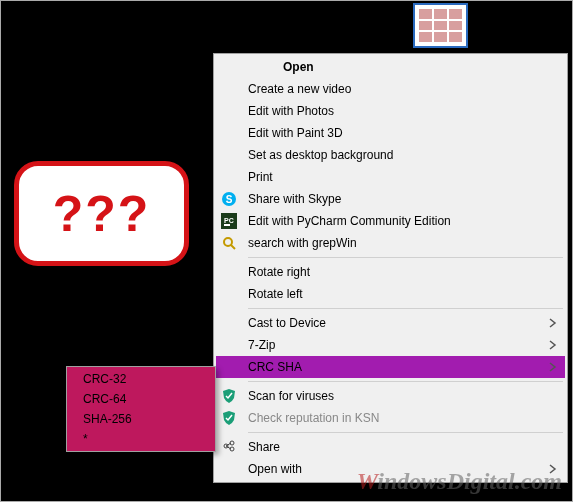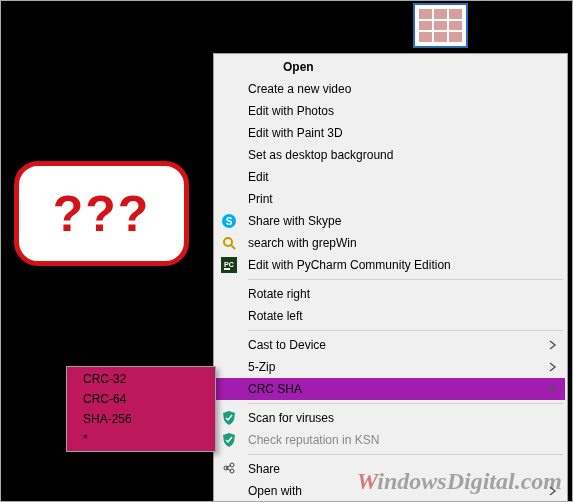--- a/index.html
+++ b/index.html
@@ -165,53 +165,49 @@
   <div class="menu-item">
     <span class="menu-icon"></span>
     <span class="label">Edit with Paint 3D</span>
   </div>
   <div class="menu-item">
     <span class="menu-icon"></span>
     <span class="label">Set as desktop background</span>
   </div>
   <div class="menu-item">
     <span class="menu-icon"></span>
-    <span class="label">Edit</span>
-  </div>
-  <div class="menu-item">
-    <span class="menu-icon"></span>
     <span class="label">Print</span>
   </div>
   <div class="menu-item">
     <span class="menu-icon">
       <svg width="16" height="16">
           <circle cx="8" cy="8" r="7" fill="#00aff0"></circle>
           <text x="8" y="12" font-size="10" font-weight="bold" fill="#fff" text-anchor="middle">S</text>
         </svg>
     </span>
     <span class="label">Share with Skype</span>
-  </div>
-  <div class="menu-item">
-    <span class="menu-icon">
-      <svg width="16" height="16">
-          <circle cx="7" cy="7" r="4" fill="none" stroke="#c49a00" stroke-width="2"></circle>
-          <line x1="10" y1="10" x2="14" y2="14" stroke="#c49a00" stroke-width="2"></line>
-        </svg>
-    </span>
-    <span class="label">search with grepWin</span>
   </div>
   <div class="menu-item">
     <span class="menu-icon">
       <svg width="16" height="16">
           <rect width="16" height="16" fill="#1a3b1a"></rect>
           <text x="3" y="10" font-size="7" fill="#fff" font-weight="bold">PC</text>
           <rect x="3" y="11" width="6" height="2" fill="#fff"></rect>
         </svg>
     </span>
     <span class="label">Edit with PyCharm Community Edition</span>
+  </div>
+  <div class="menu-item">
+    <span class="menu-icon">
+      <svg width="16" height="16">
+          <circle cx="7" cy="7" r="4" fill="none" stroke="#c49a00" stroke-width="2"></circle>
+          <line x1="10" y1="10" x2="14" y2="14" stroke="#c49a00" stroke-width="2"></line>
+        </svg>
+    </span>
+    <span class="label">search with grepWin</span>
   </div>
   <div class="sep"></div>
   <div class="menu-item">
     <span class="menu-icon"></span>
     <span class="label">Rotate right</span>
   </div>
   <div class="menu-item">
     <span class="menu-icon"></span>
     <span class="label">Rotate left</span>
   </div>
@@ -220,21 +216,21 @@
     <span class="menu-icon"></span>
     <span class="label">Cast to Device</span>
     <span class="arrow">
         <svg width="8" height="10">
           <path d="M1 1 L6 5 L1 9" fill="none" stroke="#555" stroke-width="1.5"></path>
         </svg>
       </span>
   </div>
   <div class="menu-item">
     <span class="menu-icon"></span>
-    <span class="label">5-Zip</span>
+    <span class="label">7-Zip</span>
     <span class="arrow">
         <svg width="8" height="10">
           <path d="M1 1 L6 5 L1 9" fill="none" stroke="#555" stroke-width="1.5"></path>
         </svg>
       </span>
   </div>
   <div class="menu-item highlight">
     <span class="menu-icon"></span>
     <span class="label">CRC SHA</span>
     <span class="arrow">

